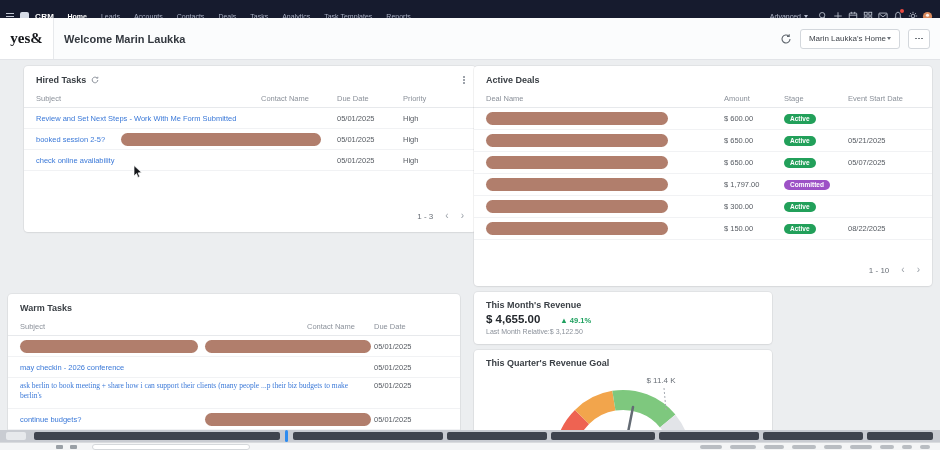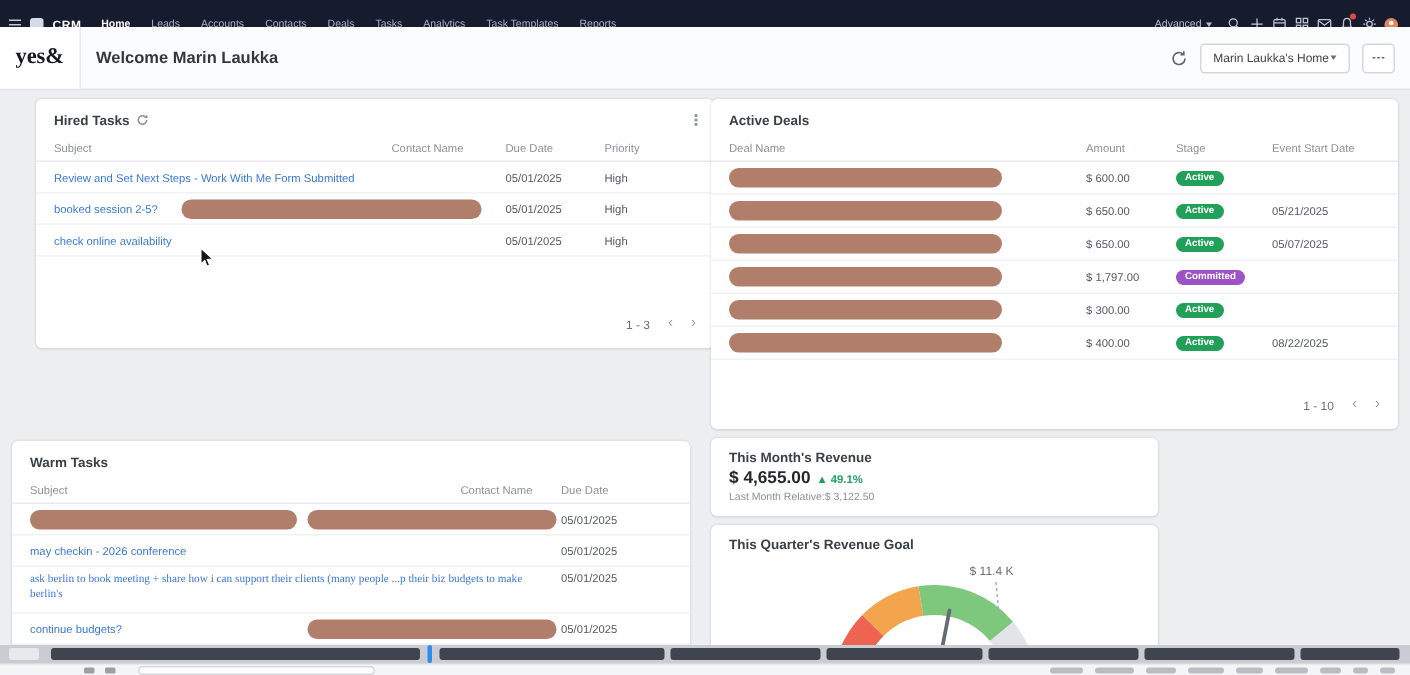--- a/index.html
+++ b/index.html
@@ -63,21 +63,21 @@
   .blob { display:block; height:13px; border-radius:7px; }
   .badge { display:inline-block; padding:1.5px 6px; border-radius:8px; color:#fff; font-size:6.5px; font-weight:bold; }
   .pager { position:absolute; right:12px; bottom:11px; display:flex; align-items:center; gap:12px;
            font-size:8px; color:#6a7078; }
   .pg-chev { color:#9aa0a8; font-size:10px; line-height:1; cursor:pointer; }
   .multi { height:31px; align-items:start; }
   .multi > div { padding-top:3px; }
   .multi .link { white-space:normal; width:345px; display:block; line-height:1.3;font-family:Liberation Serif, serif; }
   
   .rev-pad { padding:8px 12px; }
-  .rev-line { display:flex; align-items:baseline; gap:4px; margin-top:3px;text-align:right; }
+  .rev-line { display:flex; align-items:baseline; gap:20px; margin-top:3px;text-align:right; }
   .rev-value { font-size:11.5px; font-weight:bold; color:#24282d; }
   .rev-delta { font-size:7.5px; font-weight:bold; }
   .rev-rel { font-size:7px; color:#8b919a; margin-top:3px; }
   .gauge-wrap { display:flex; justify-content:center; margin-top:2px; }
   
   .filmstrip { position:absolute; left:0; top:430px; width:940px; height:12px; background:#c9ccd2; z-index:5; }
   .fs-seg { position:absolute; top:2px; height:8px; border-radius:2px; background:#3f444e; }
   .fs-lead { position:absolute; left:6px; top:2px; width:20px; height:8px; border-radius:2px; background:#e7e9ec; }
   .playhead { position:absolute; top:0; width:3px; height:12px; border-radius:1.5px; cursor:ew-resize; }
   .bottombar { position:absolute; left:0; top:442px; width:940px; height:8px; background:#f4f5f6;
@@ -300,21 +300,21 @@
           <span class="blob" style="width: 182px; background: rgb(177, 126, 108);"></span>
         </div>
       <div>$ 300.00</div>
       <div><span class="badge" style="background: rgb(34, 160, 90);">Active</span></div>
       <div></div>
     </div>
     <div class="trow g-deals">
       <div>
           <span class="blob" style="width: 182px; background: rgb(177, 126, 108);"></span>
         </div>
-      <div>$ 400.00</div>
+      <div>$ 150.00</div>
       <div><span class="badge" style="background: rgb(34, 160, 90);">Active</span></div>
       <div>08/22/2025</div>
     </div>
     <div class="pager">
       <span>1 - 10</span>
       <span class="pg-chev">‹</span>
       <span class="pg-chev">›</span>
     </div>
   </div>
 

